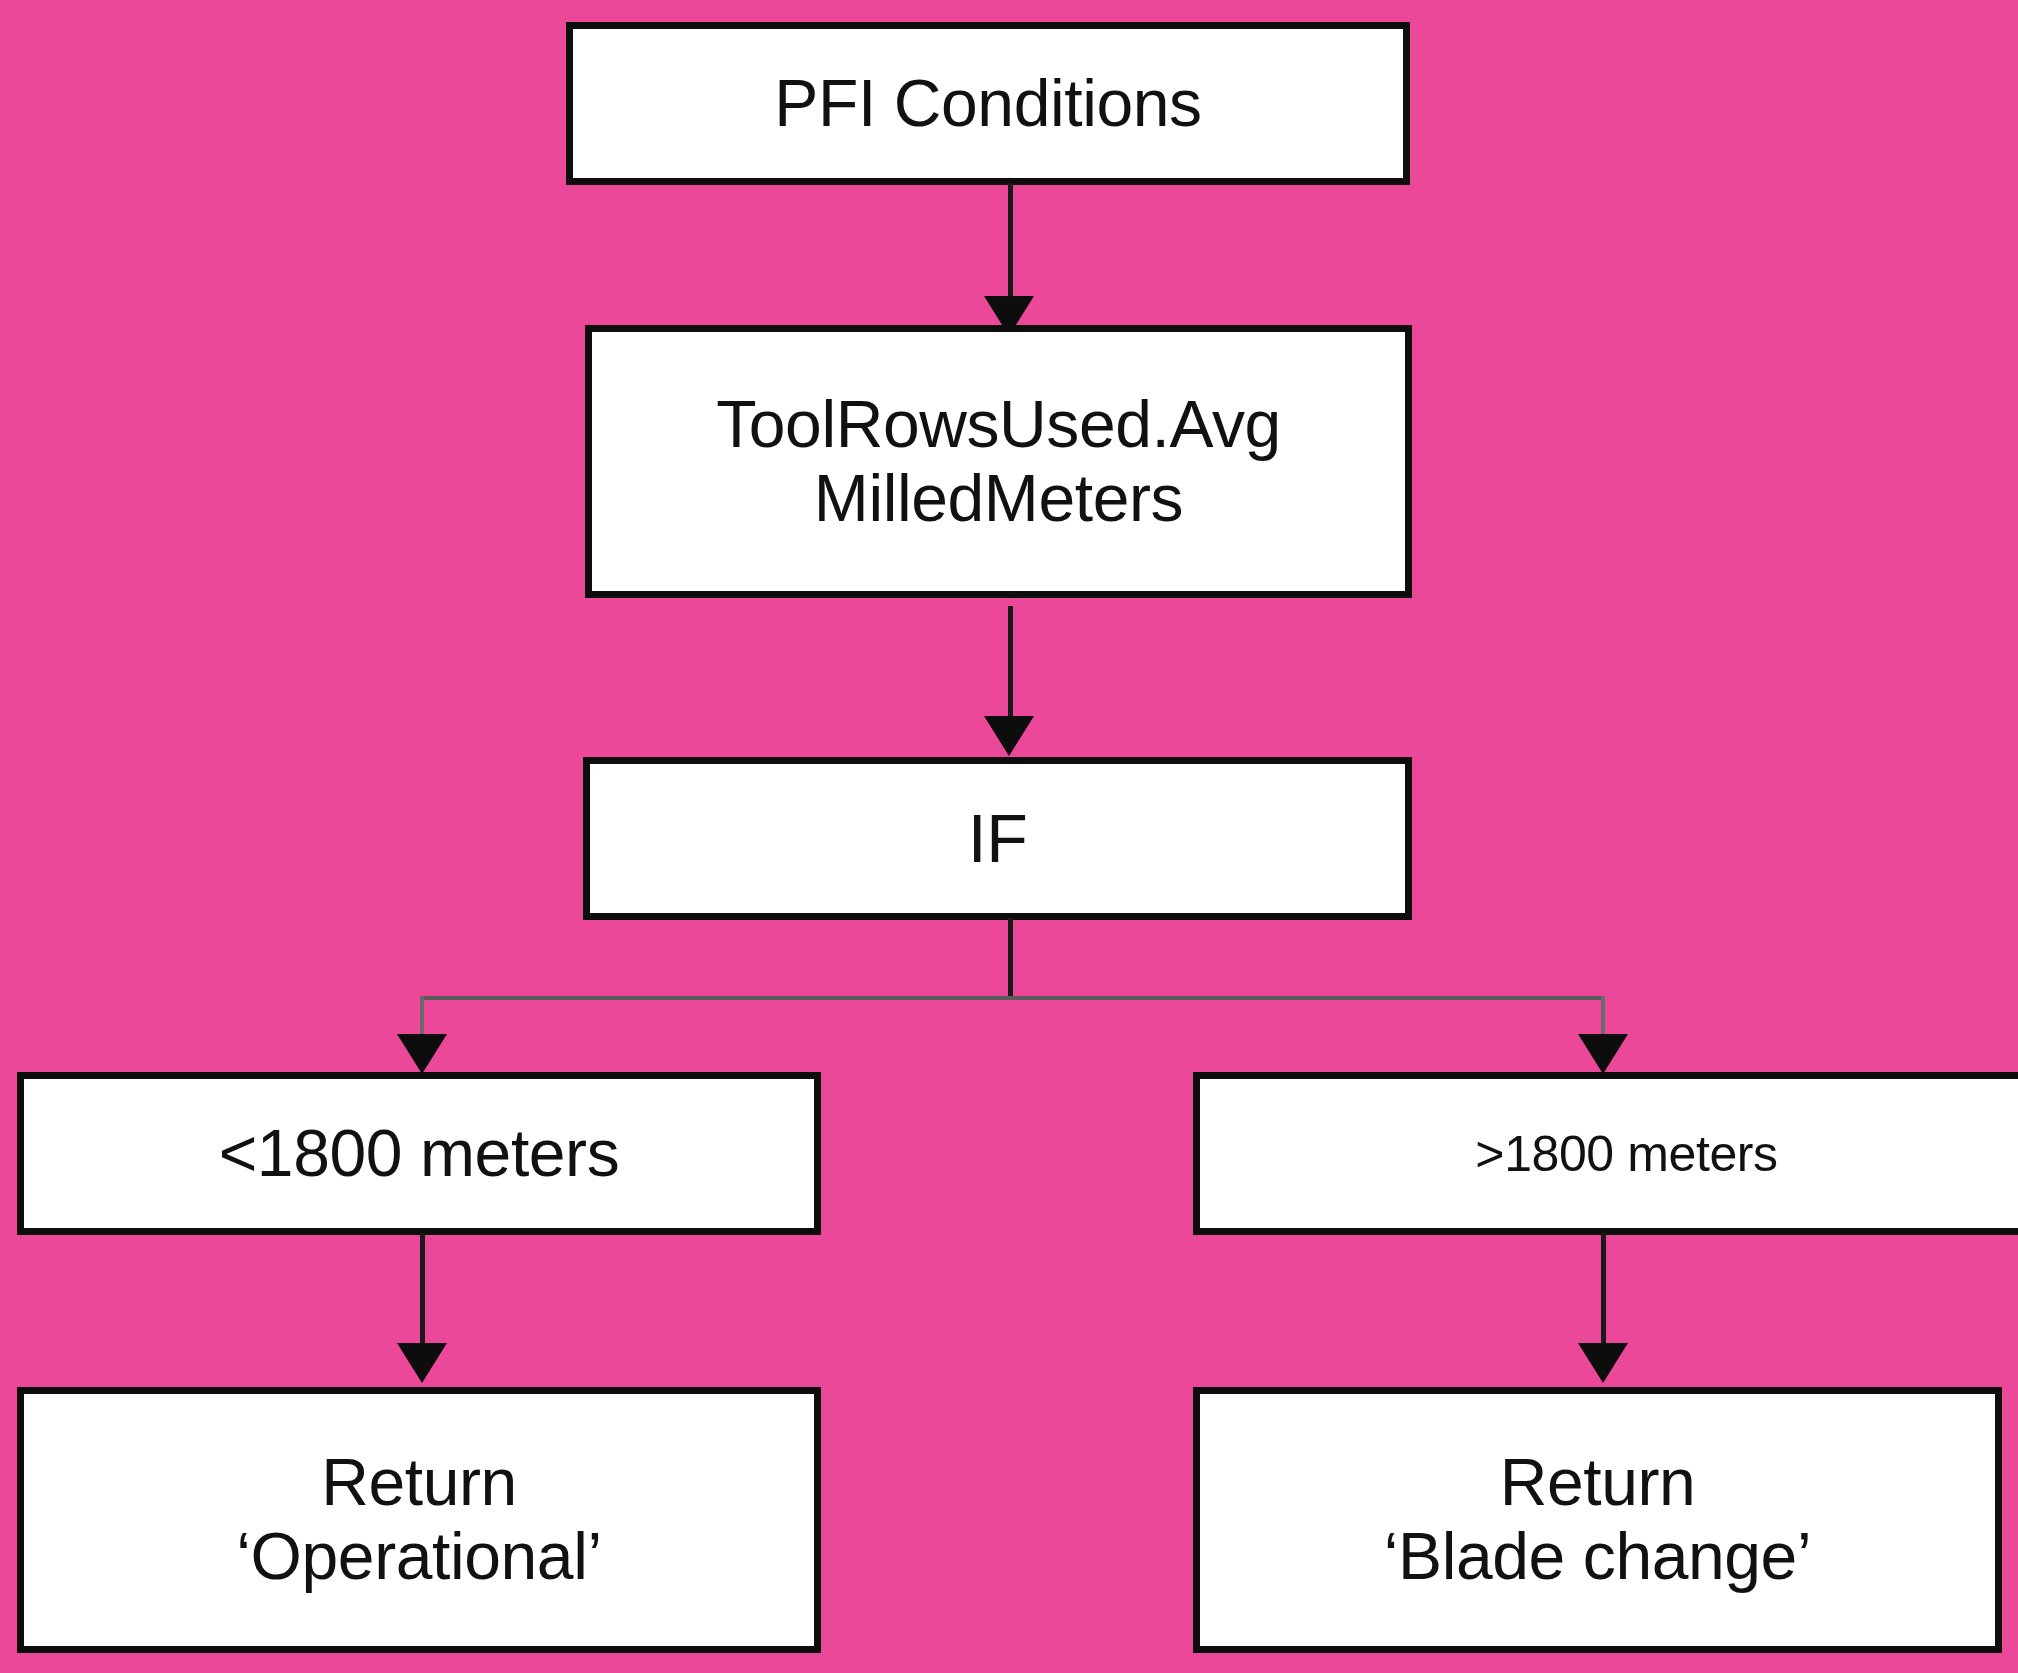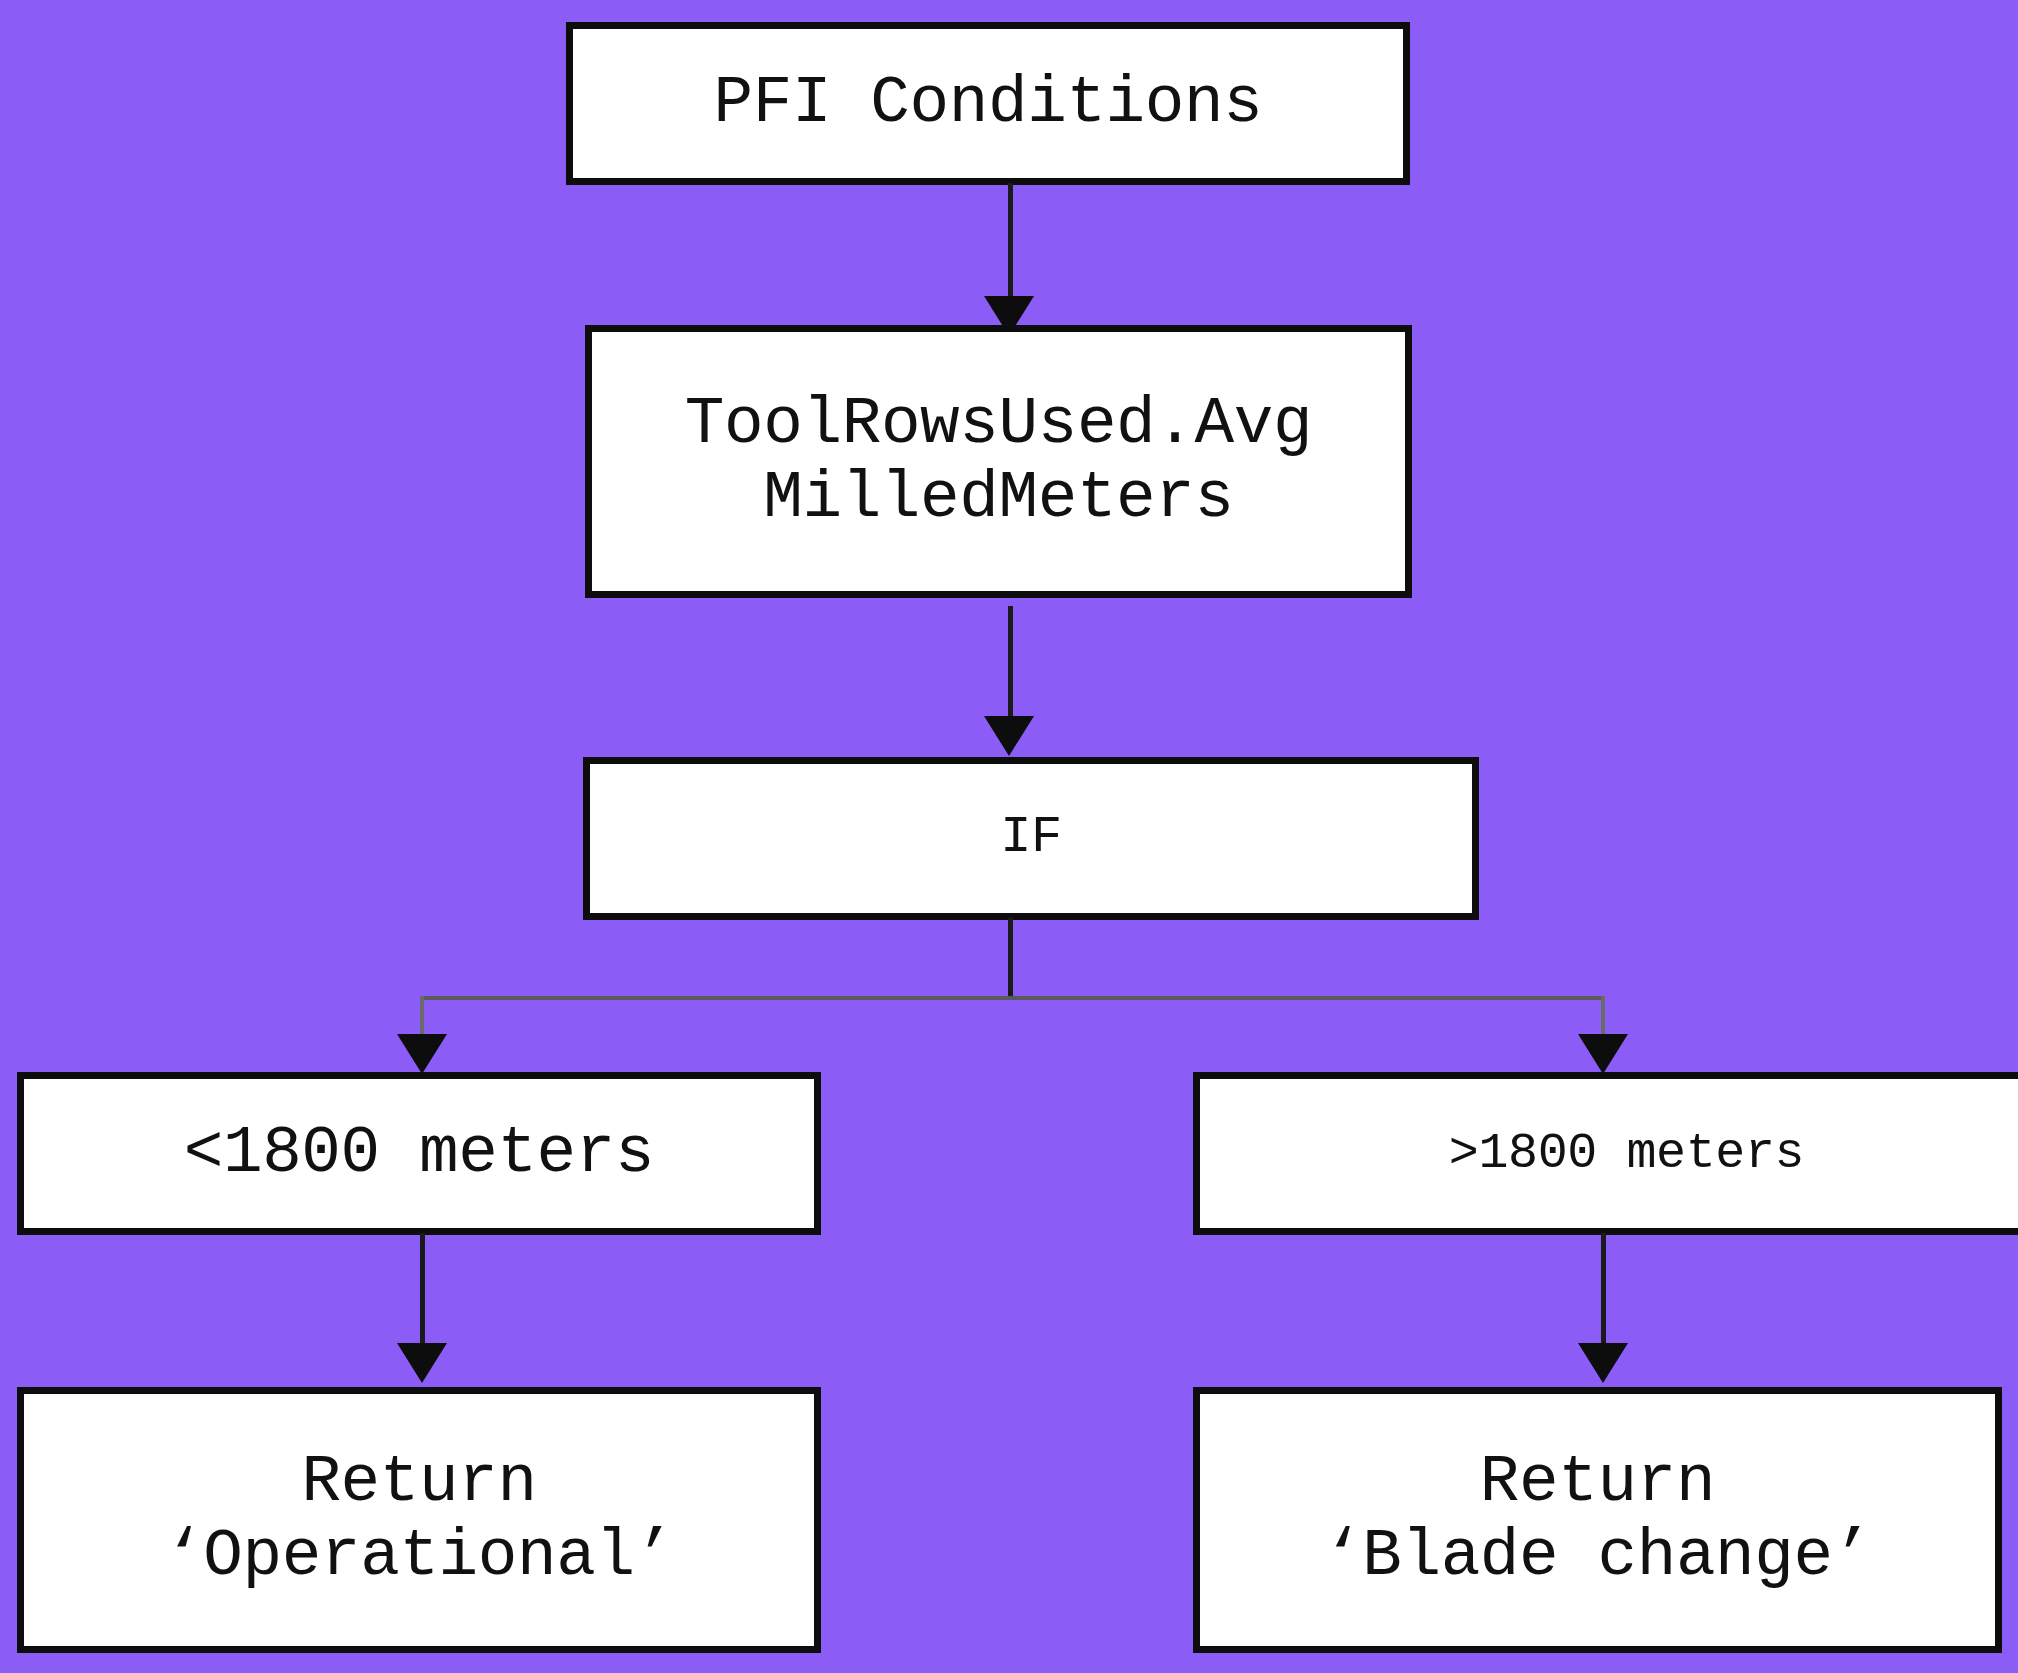--- a/index.html
+++ b/index.html
@@ -4,43 +4,43 @@
 <style>
   html, body {
     margin: 0;
     padding: 0;
     background: #ffffff;
   }
   #canvas {
     position: relative;
     width: 2018px;
     height: 1673px;
-    background: #8b5cf6;
+    background: #ec4899;
     overflow: hidden;
-    font-family: Liberation Mono, monospace;
+    font-family: Liberation Sans, sans-serif;
   }
   .node {
     position: absolute;
     box-sizing: border-box;
     background: #ffffff;
     border: 7px solid #0d0d0d;
     display: flex;
     align-items: center;
     justify-content: center;
     text-align: center;
     color: #111111;
     font-weight: 400;
     line-height: 1.12;
     letter-spacing: -0.4px;
     white-space: pre-line;
   }
   
   #node-pfi        { left: 566px;  top: 22px;   width: 844px; height: 163px; font-size: 66px; }
   #node-toolrows   { left: 585px;  top: 325px;  width: 827px; height: 273px; font-size: 66px; }
-  #node-if         { left: 583px;  top: 757px;  width: 896px; height: 163px; font-size: 52px; }
+  #node-if         { left: 583px;  top: 757px;  width: 829px; height: 163px; font-size: 68px; }
   #node-lt1800     { left: 17px;   top: 1072px; width: 804px; height: 163px; font-size: 66px; }
   #node-gt1800     { left: 1193px; top: 1072px; width: 867px; height: 163px; font-size: 50px; }
   #node-ret-op     { left: 17px;   top: 1387px; width: 804px; height: 266px; font-size: 66px; }
   #node-ret-blade  { left: 1193px; top: 1387px; width: 809px; height: 266px; font-size: 66px; }
 
   
   .vline {
     position: absolute;
     background: #1a1a1a;
     width: 5px;

